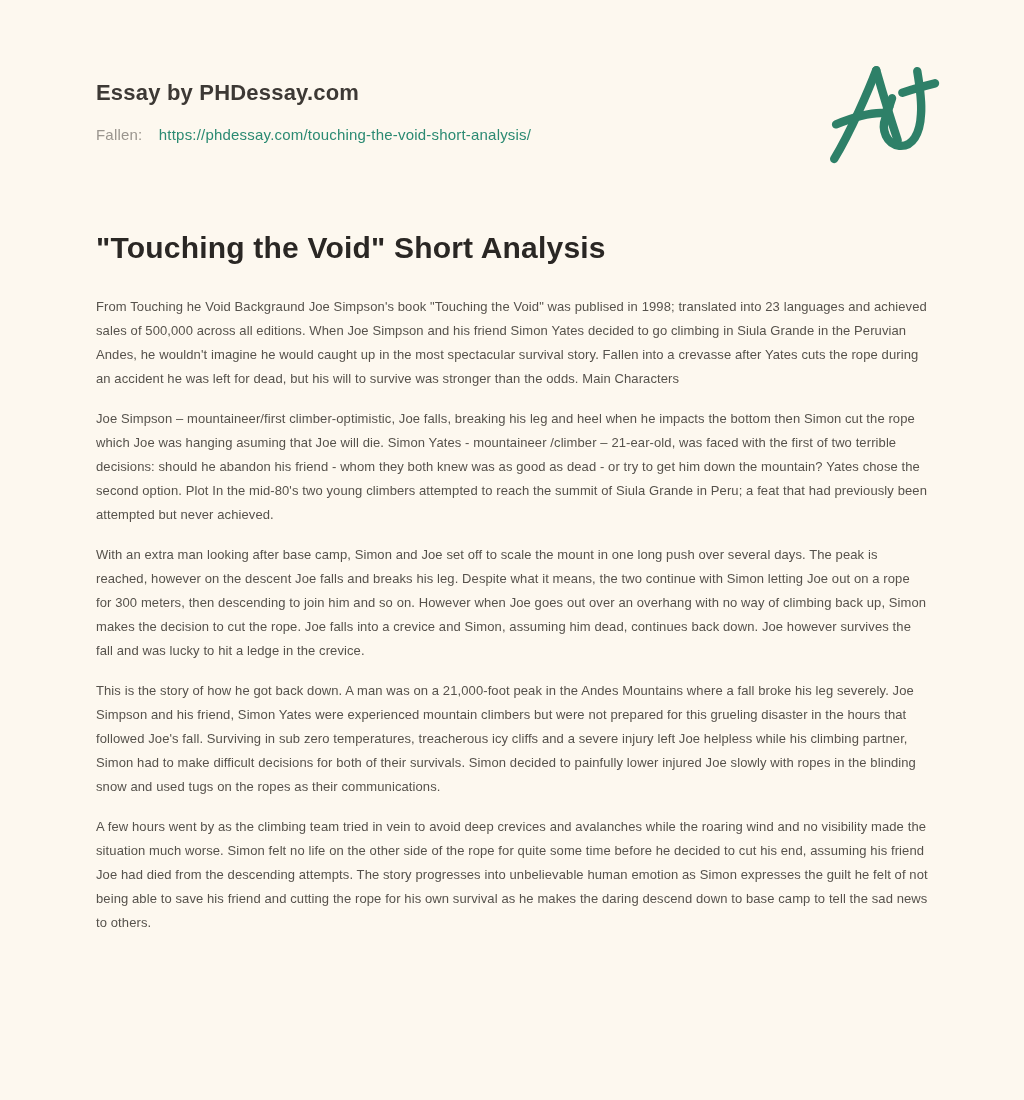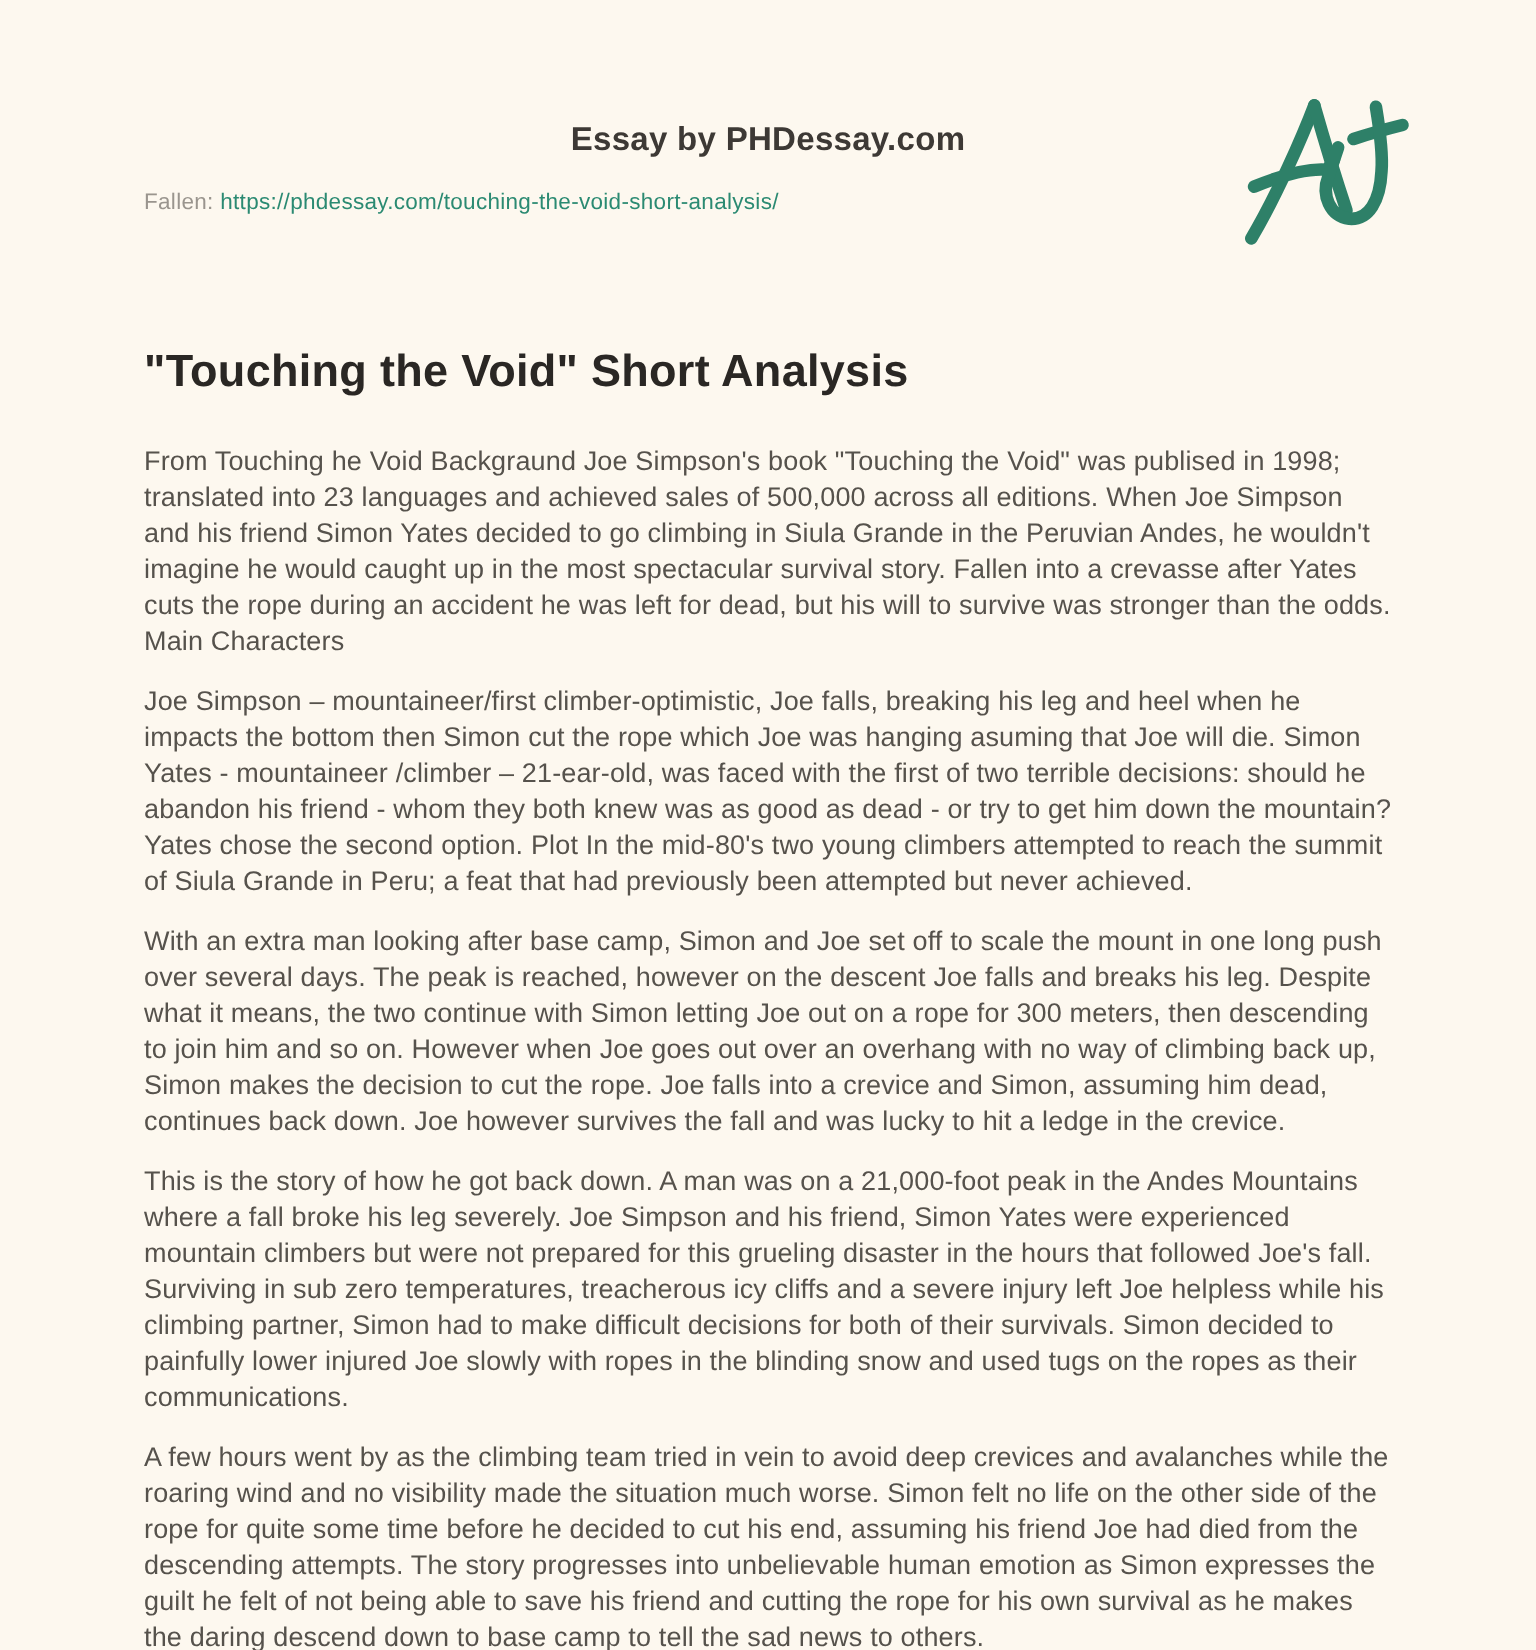--- a/index.html
+++ b/index.html
@@ -18,52 +18,52 @@
     box-sizing: border-box;
     padding: 80px 96px 0 96px;
     background: #fdf8ef;
   }
   .site-header {
     margin: 0;
     font-size: 22px;
     font-weight: 700;
     color: #3d3935;
     letter-spacing: 0.2px;
-    text-align: center;
   }
   .source-line {
     margin: 20px 0 0 0;
     font-size: 15px;
     color: #9a958e;
     letter-spacing: 0.2px;
   }
   .source-line a {
     color: #2b8a72;
     text-decoration: none;
+    margin-left: 12px;
   }
   .logo {
     position: absolute;
     top: 60px;
     right: 60px;
     width: 142px;
     height: 112px;
   }
   .essay-title {
     margin: 88px 0 0 0;
     font-size: 30px;
     font-weight: 700;
     color: #2a2724;
     letter-spacing: 0.2px;
   }
   .essay-body {
     margin-top: 30px;
   }
   .essay-body p {
     margin: 0 0 16px 0;
-    font-size: 18px;
+    font-size: 13px;
     line-height: 24px;
     color: #56524c;
     letter-spacing: 0.1px;
   }
 </style>
 </head>
 <body>
 
 <div class="page">
 

